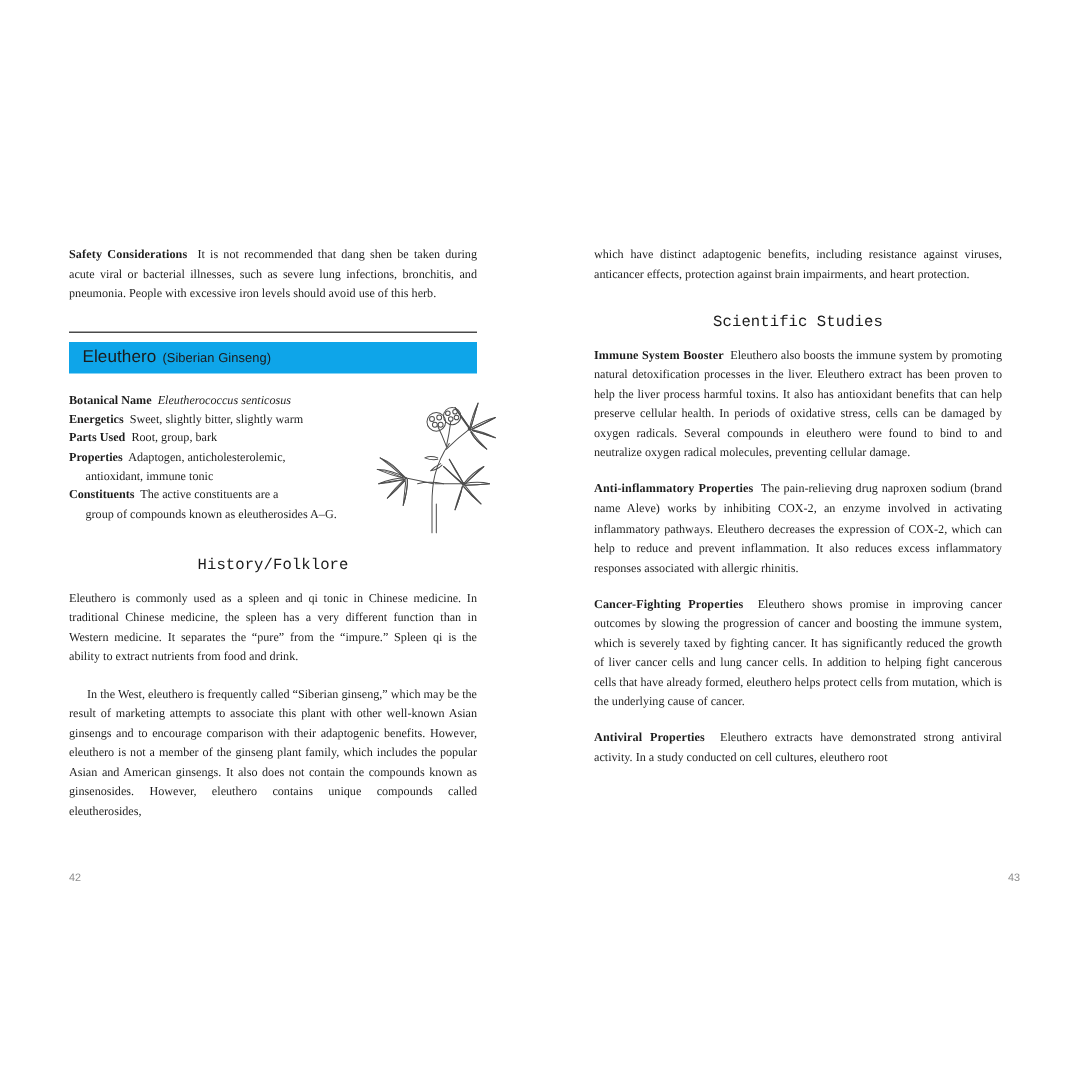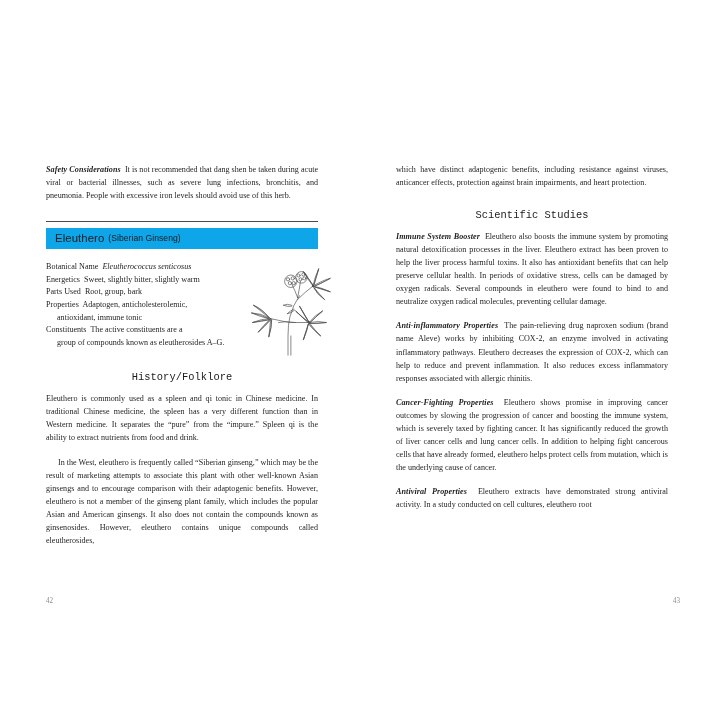--- a/index.html
+++ b/index.html
@@ -48,21 +48,20 @@
     text-align: justify;
     text-justify: inter-word;
     hyphens: none;
   }
   p.tight { margin-bottom: 0; }
   p.indent { text-indent: 12px; }
 
   .runin {
     font-weight: bold;
     letter-spacing: 0.01em;
-    font-style: italic;
   }
 
   
   .herb-rule {
     height: 1px;
     background: #4a4a4a;
     margin: 19px 0 6px 0;
     width: 100%;
   }
   .herb-band {
@@ -89,21 +88,21 @@
   }
 
   
   .facts {
     position: relative;
     font-size: 8.1px;
     line-height: 12.6px;
     margin-bottom: 6px;
   }
   .fact { margin: 0; text-align: left; }
-  .fact .lbl { font-weight: normal; }
+  .fact .lbl { font-weight: bold; }
   .fact .val { }
   .fact .val.ital { font-style: italic; margin-top: 20px; }
   .fact .cont { display: block; padding-left: 11px; }
 
   
   .illus {
     position: absolute;
     right: -18px;
     top: 2px;
     width: 96px;
@@ -118,24 +117,24 @@
     text-align: center;
     color: #1b1b1b;
     margin: 20px 0 8px 0;
     letter-spacing: 0.005em;
   }
   .sec-head.first { margin-top: 22px; }
 
   
   .folio {
     position: absolute;
-    bottom: 115px;
+    bottom: 131px;
     font-size: 7.2px;
     color: #8d8d8d;
-    font-family: Liberation Serif, serif;
+    font-family: Liberation Sans, sans-serif;
   }
   .folio-left  { left: 46px; }
   .folio-right { right: 40px; }
 </style>
 </head>
 <body>
 
 <div class="spread">
 
   <div class="page page-left">

